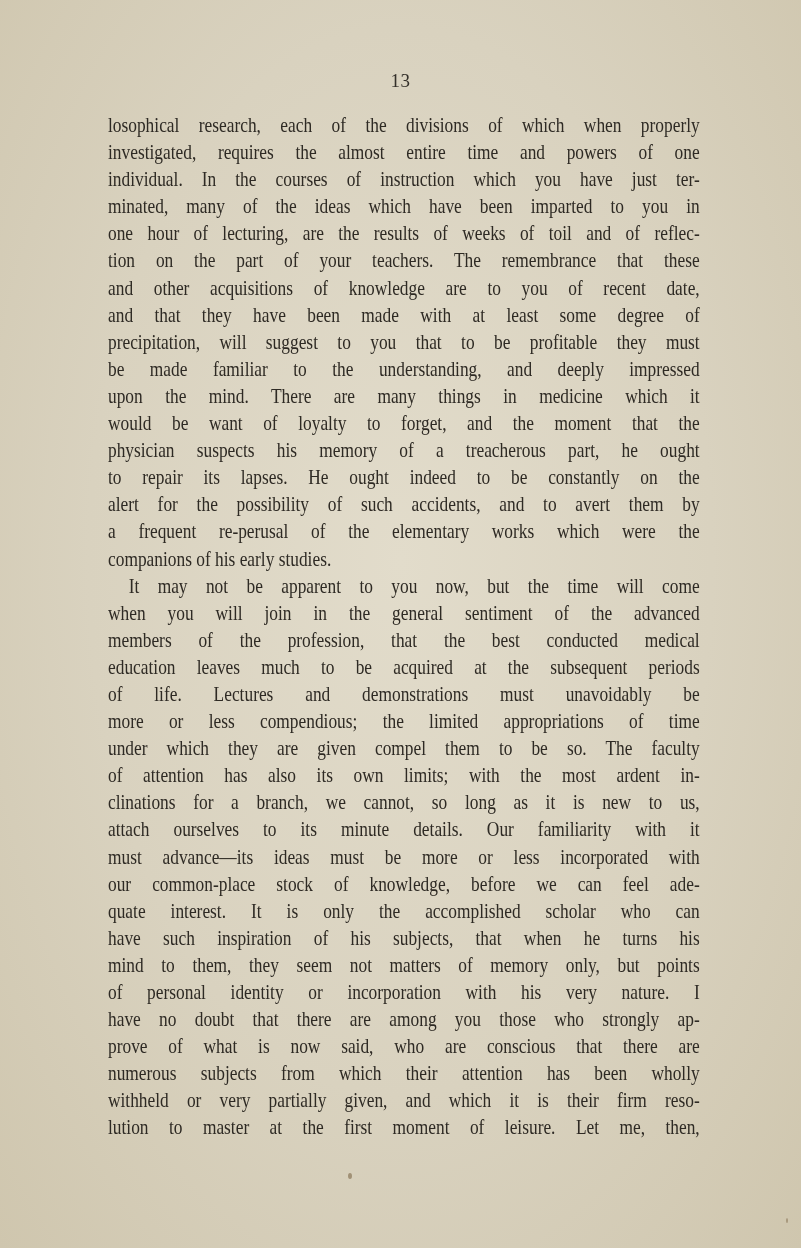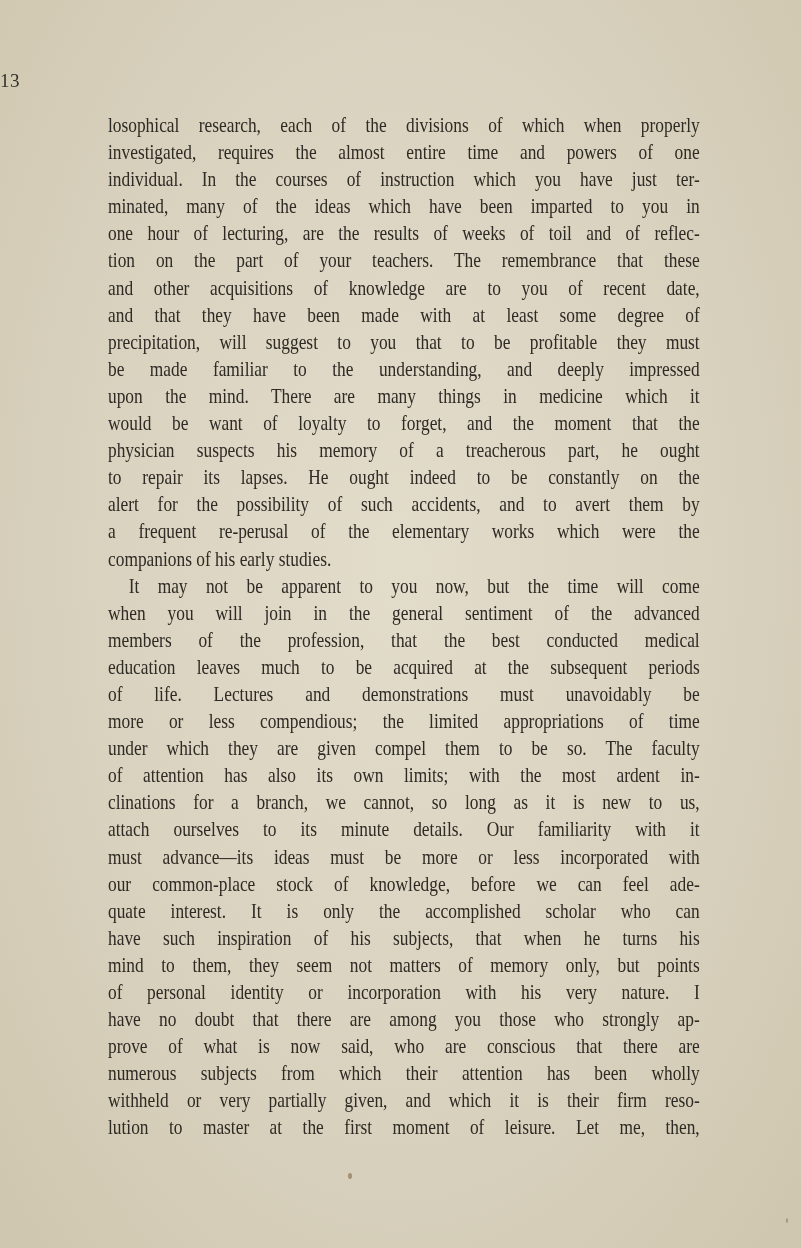--- a/index.html
+++ b/index.html
@@ -15,21 +15,21 @@
         radial-gradient(ellipse at 50% 45%, #e2dccb 0%, #d9d2bf 55%, #cfc6ae 100%);
       position: relative;
       font-family: "Liberation Serif", "DejaVu Serif", serif;
       color: #2e2a24;
     }
     .page-number {
       position: absolute;
       top: 70px;
       left: 0;
       width: 801px;
-      text-align: left;
+      text-align: center;
       font-size: 19px;
       letter-spacing: 0.5px;
       color: #34302a;
     }
     .text-block {
       position: absolute;
       top: 112px;
       left: 108px;
       width: 592px;
     }

